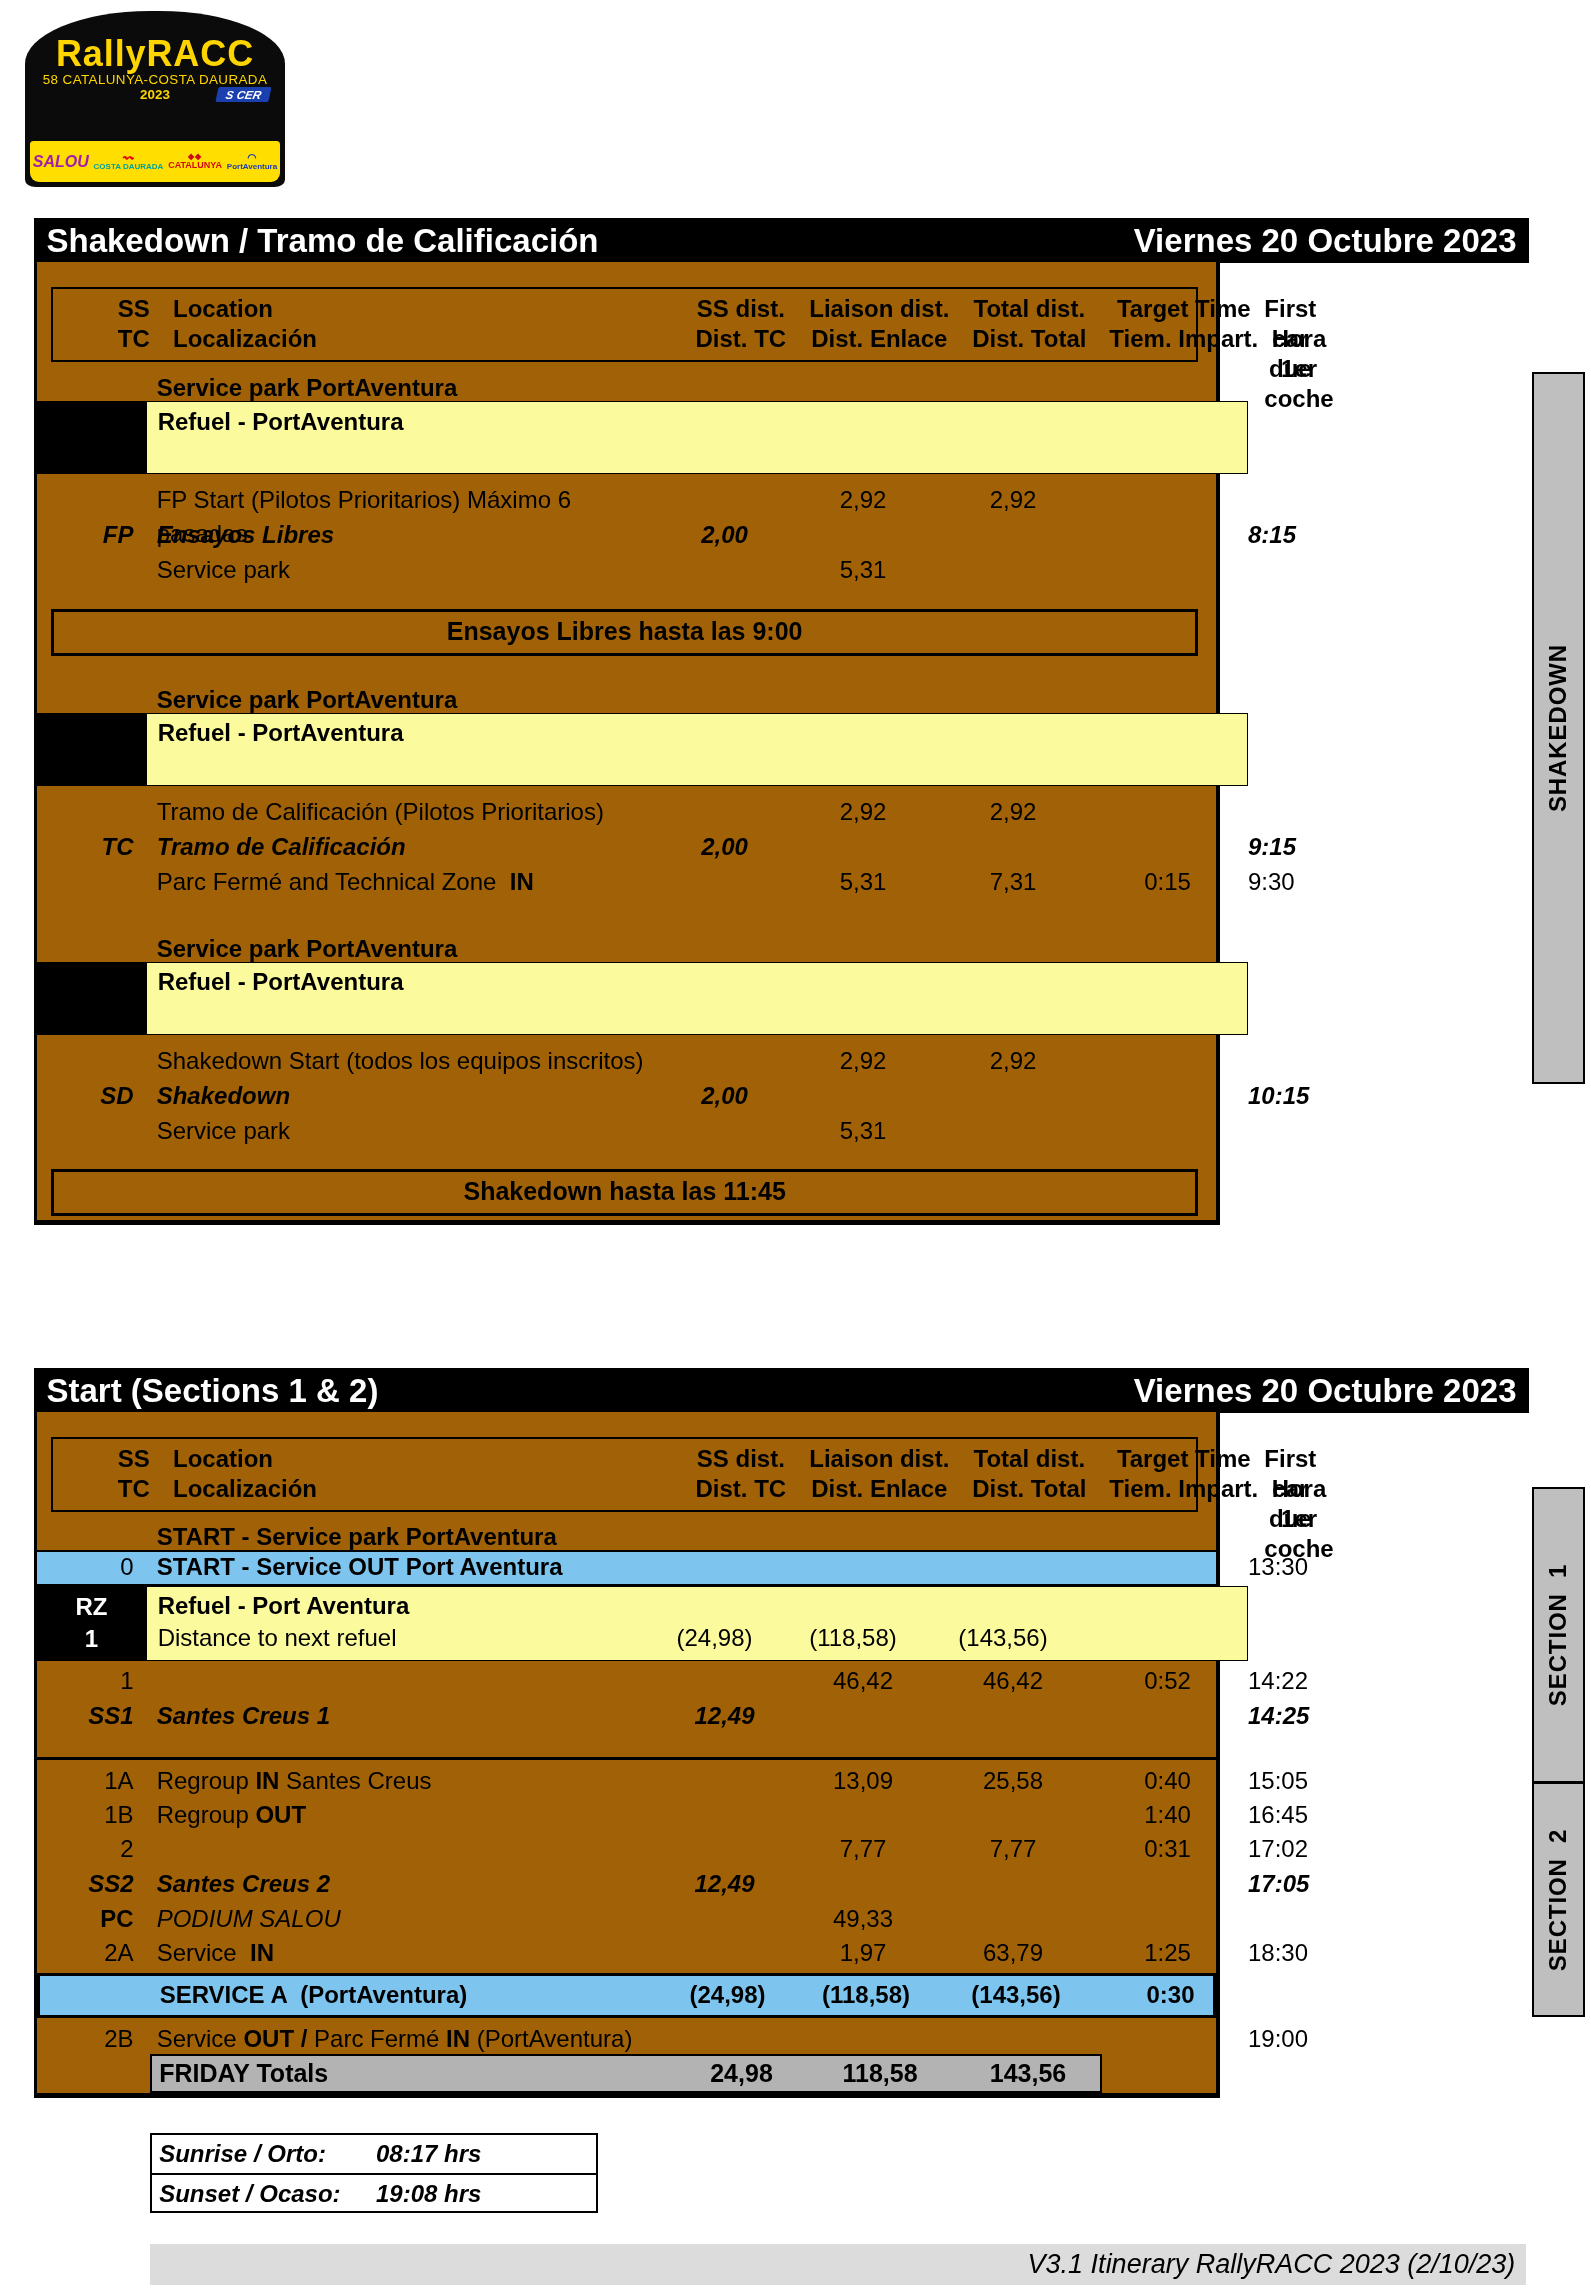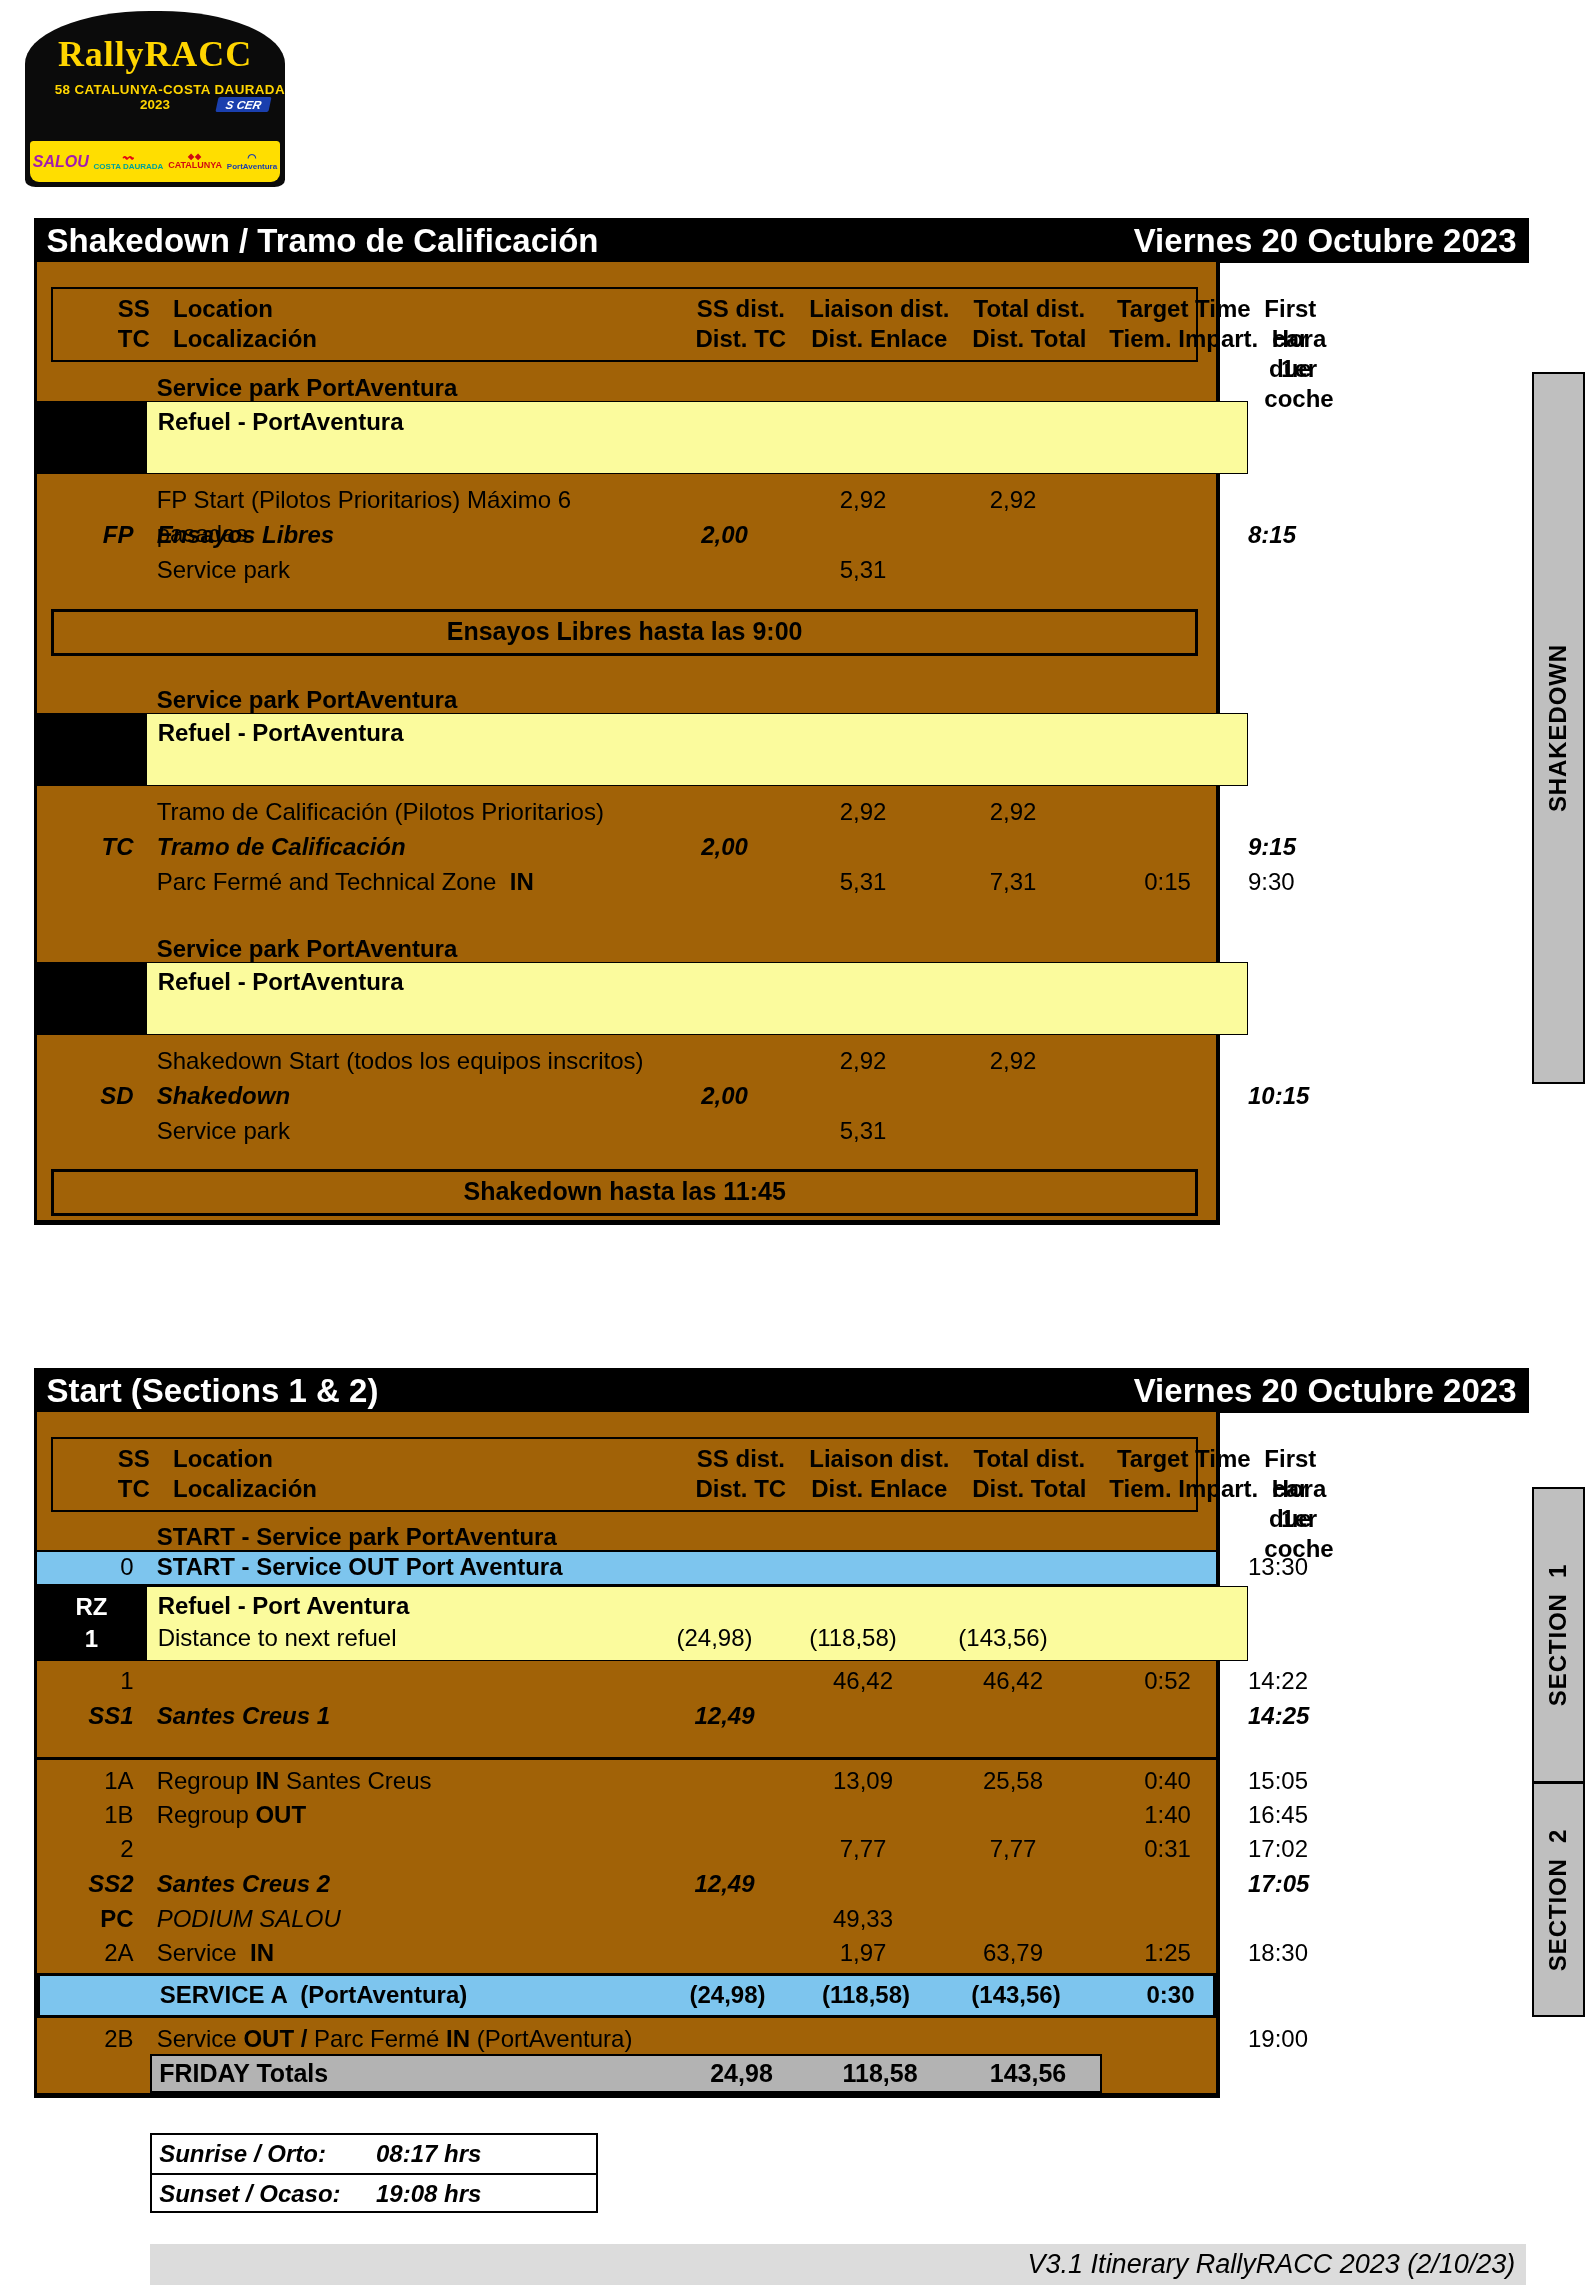--- a/index.html
+++ b/index.html
@@ -10,23 +10,23 @@
     --refuel-yellow:#FBFB9D; --service-blue:#7DC5EE; --tab-gray:#BFBFBF;
     --totals-gray:#B3B3B3; --footer-gray:#DCDCDC; --plate-yellow:#FFD500;
     --strip-yellow:#FFDE00; --scer-blue:#1A3FAE;
   }
 
   
   #logo { position:absolute; left:25px; top:10.7px; width:260px; height:176px; }
   .plate { width:100%; height:100%; background:#0b0b0b; position:relative;
            border-radius:48% 48% 10.7px 10.7px / 30% 30% 7.2px 7.2px; overflow:hidden; }
   .plate-title { color:var(--plate-yellow); font-weight:bold; font-size:36px;
-                 text-align:center; padding-top:25px; letter-spacing:0.9px; line-height:36px;font-family:Liberation Serif, serif;}
-  .plate-sub { color:var(--plate-yellow); font-weight:bold; font-size:13.4px;
-               text-align:right; letter-spacing:0.4px; margin-top:10px; }
+                 text-align:center; padding-top:25px; letter-spacing:0.9px; line-height:36px;}
+  .plate-sub { color:var(--plate-yellow); font-weight:normal; font-size:13.4px;
+               text-align:center; letter-spacing:0.4px; margin-top:0; }
   .plate-year-row { position:relative; height:19.7px; }
   .plate-year { display:block; text-align:center; color:var(--plate-yellow);
                 font-weight:bold; font-size:13.4px; }
   .scer { position:absolute; right:14.3px; top:0; background:var(--scer-blue); color:#fff;
           font-weight:bold; font-size:11.6px; font-style:italic; padding:0.9px 9px;
           transform:skewX(-12deg); border-radius:1.8px; }
   .plate-strip { position:absolute; left:5.4px; right:5.4px; bottom:4.5px; height:41px;
                  background:var(--strip-yellow); border-radius:3.6px 3.6px 9px 9px;
                  display:flex; align-items:center; justify-content:space-around; }
   .sp { font-weight:bold; line-height:1; text-align:center; }

